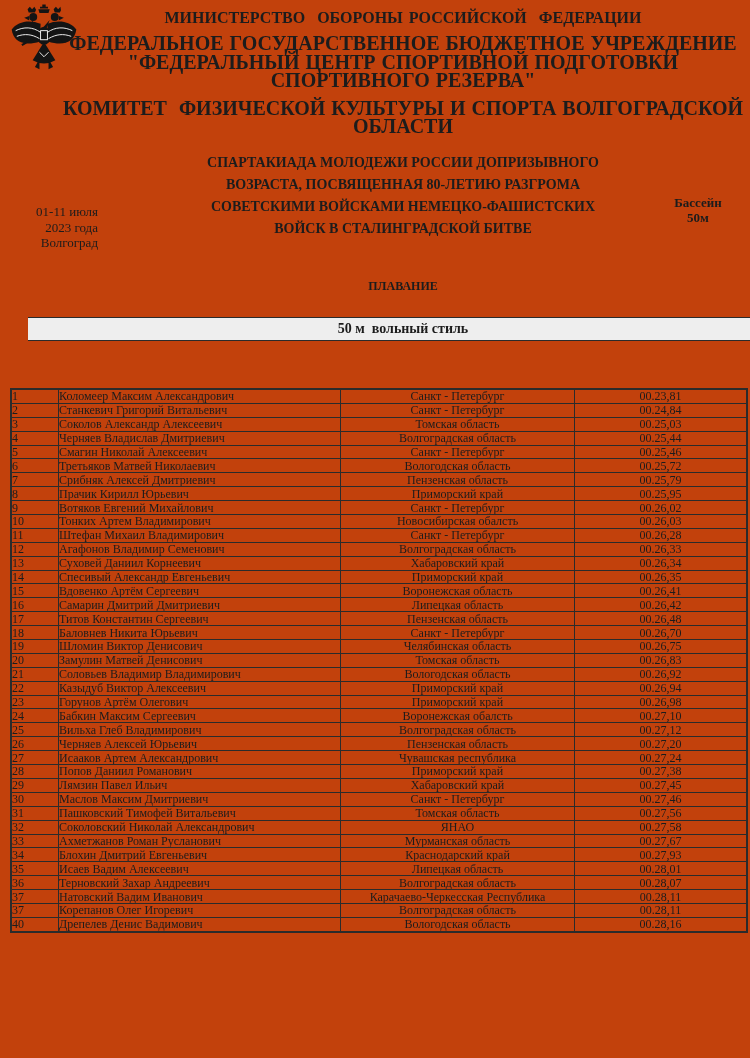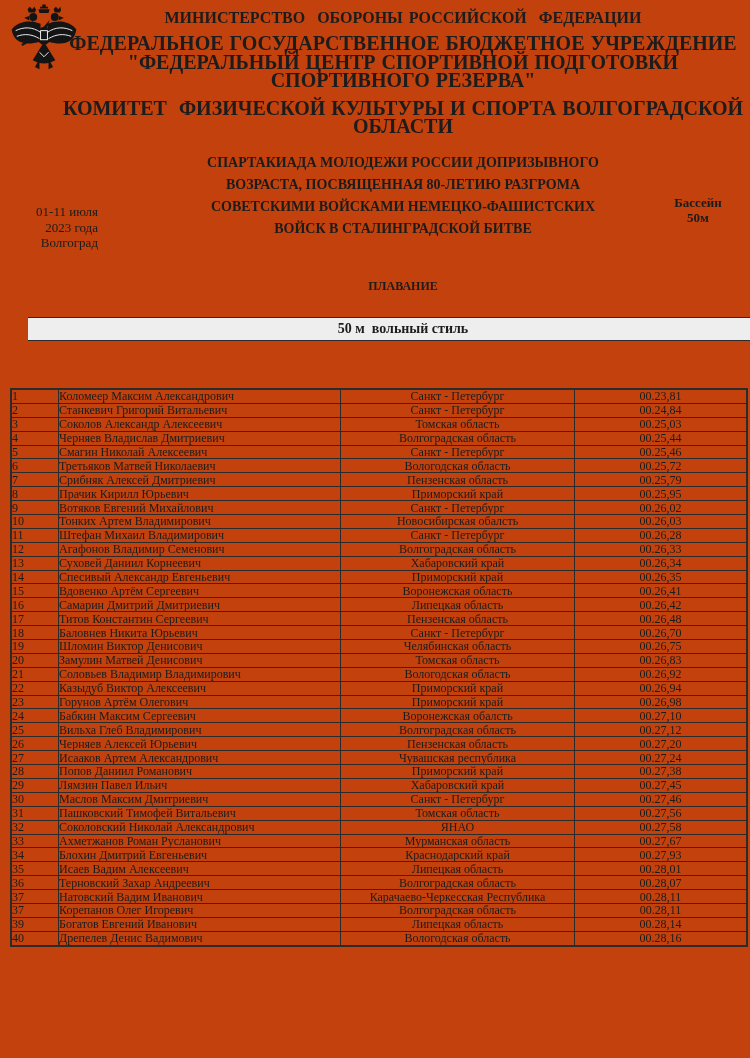--- a/index.html
+++ b/index.html
@@ -375,26 +375,20 @@
           <td class="col-region">Карачаево-Черкесская Республика</td>
           <td class="col-time">00.28,11</td>
         </tr>
         <tr>
           <td class="col-rank">37</td>
           <td class="col-name">Корепанов Олег Игоревич</td>
           <td class="col-region">Волгоградская область</td>
           <td class="col-time">00.28,11</td>
         </tr>
         <tr>
-          <td class="col-rank">39</td>
-          <td class="col-name">Богатов Евгений Иванович</td>
-          <td class="col-region">Липецкая область</td>
-          <td class="col-time">00.28,14</td>
-        </tr>
-        <tr>
           <td class="col-rank">40</td>
           <td class="col-name">Дрепелев Денис Вадимович</td>
           <td class="col-region">Вологодская область</td>
           <td class="col-time">00.28,16</td>
         </tr>
       </tbody>
   </table>
 
 </div>
 

